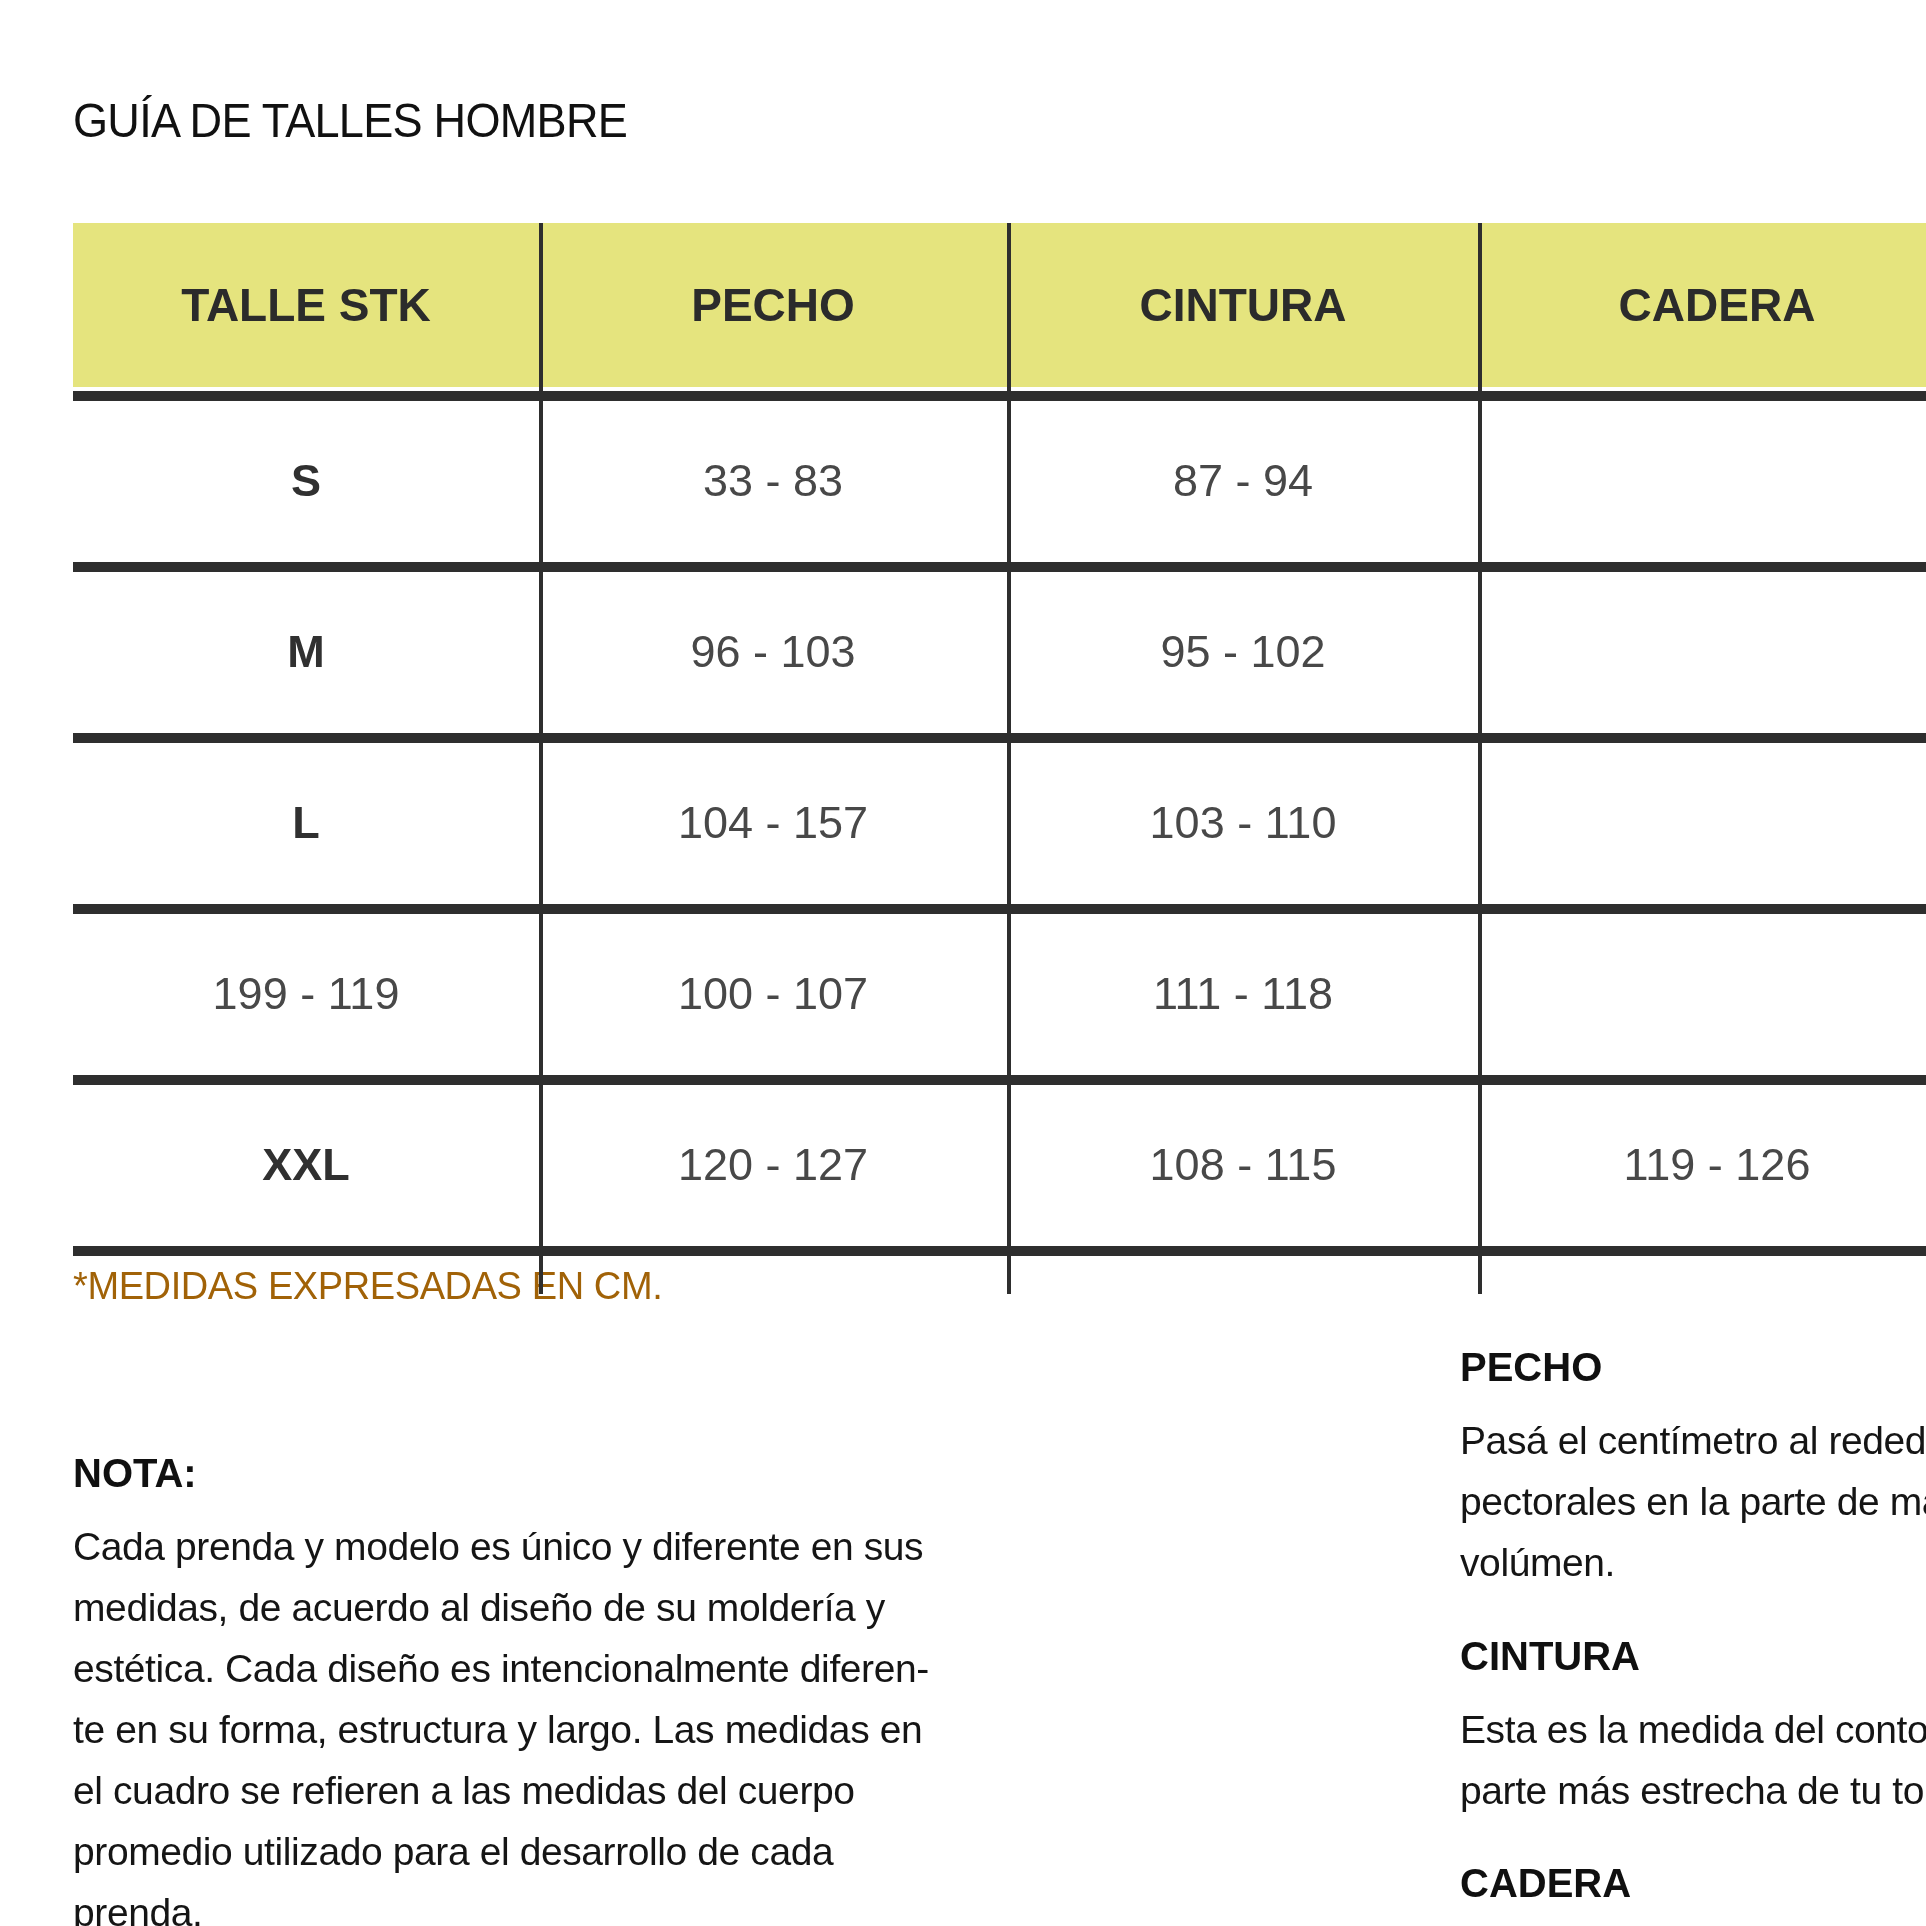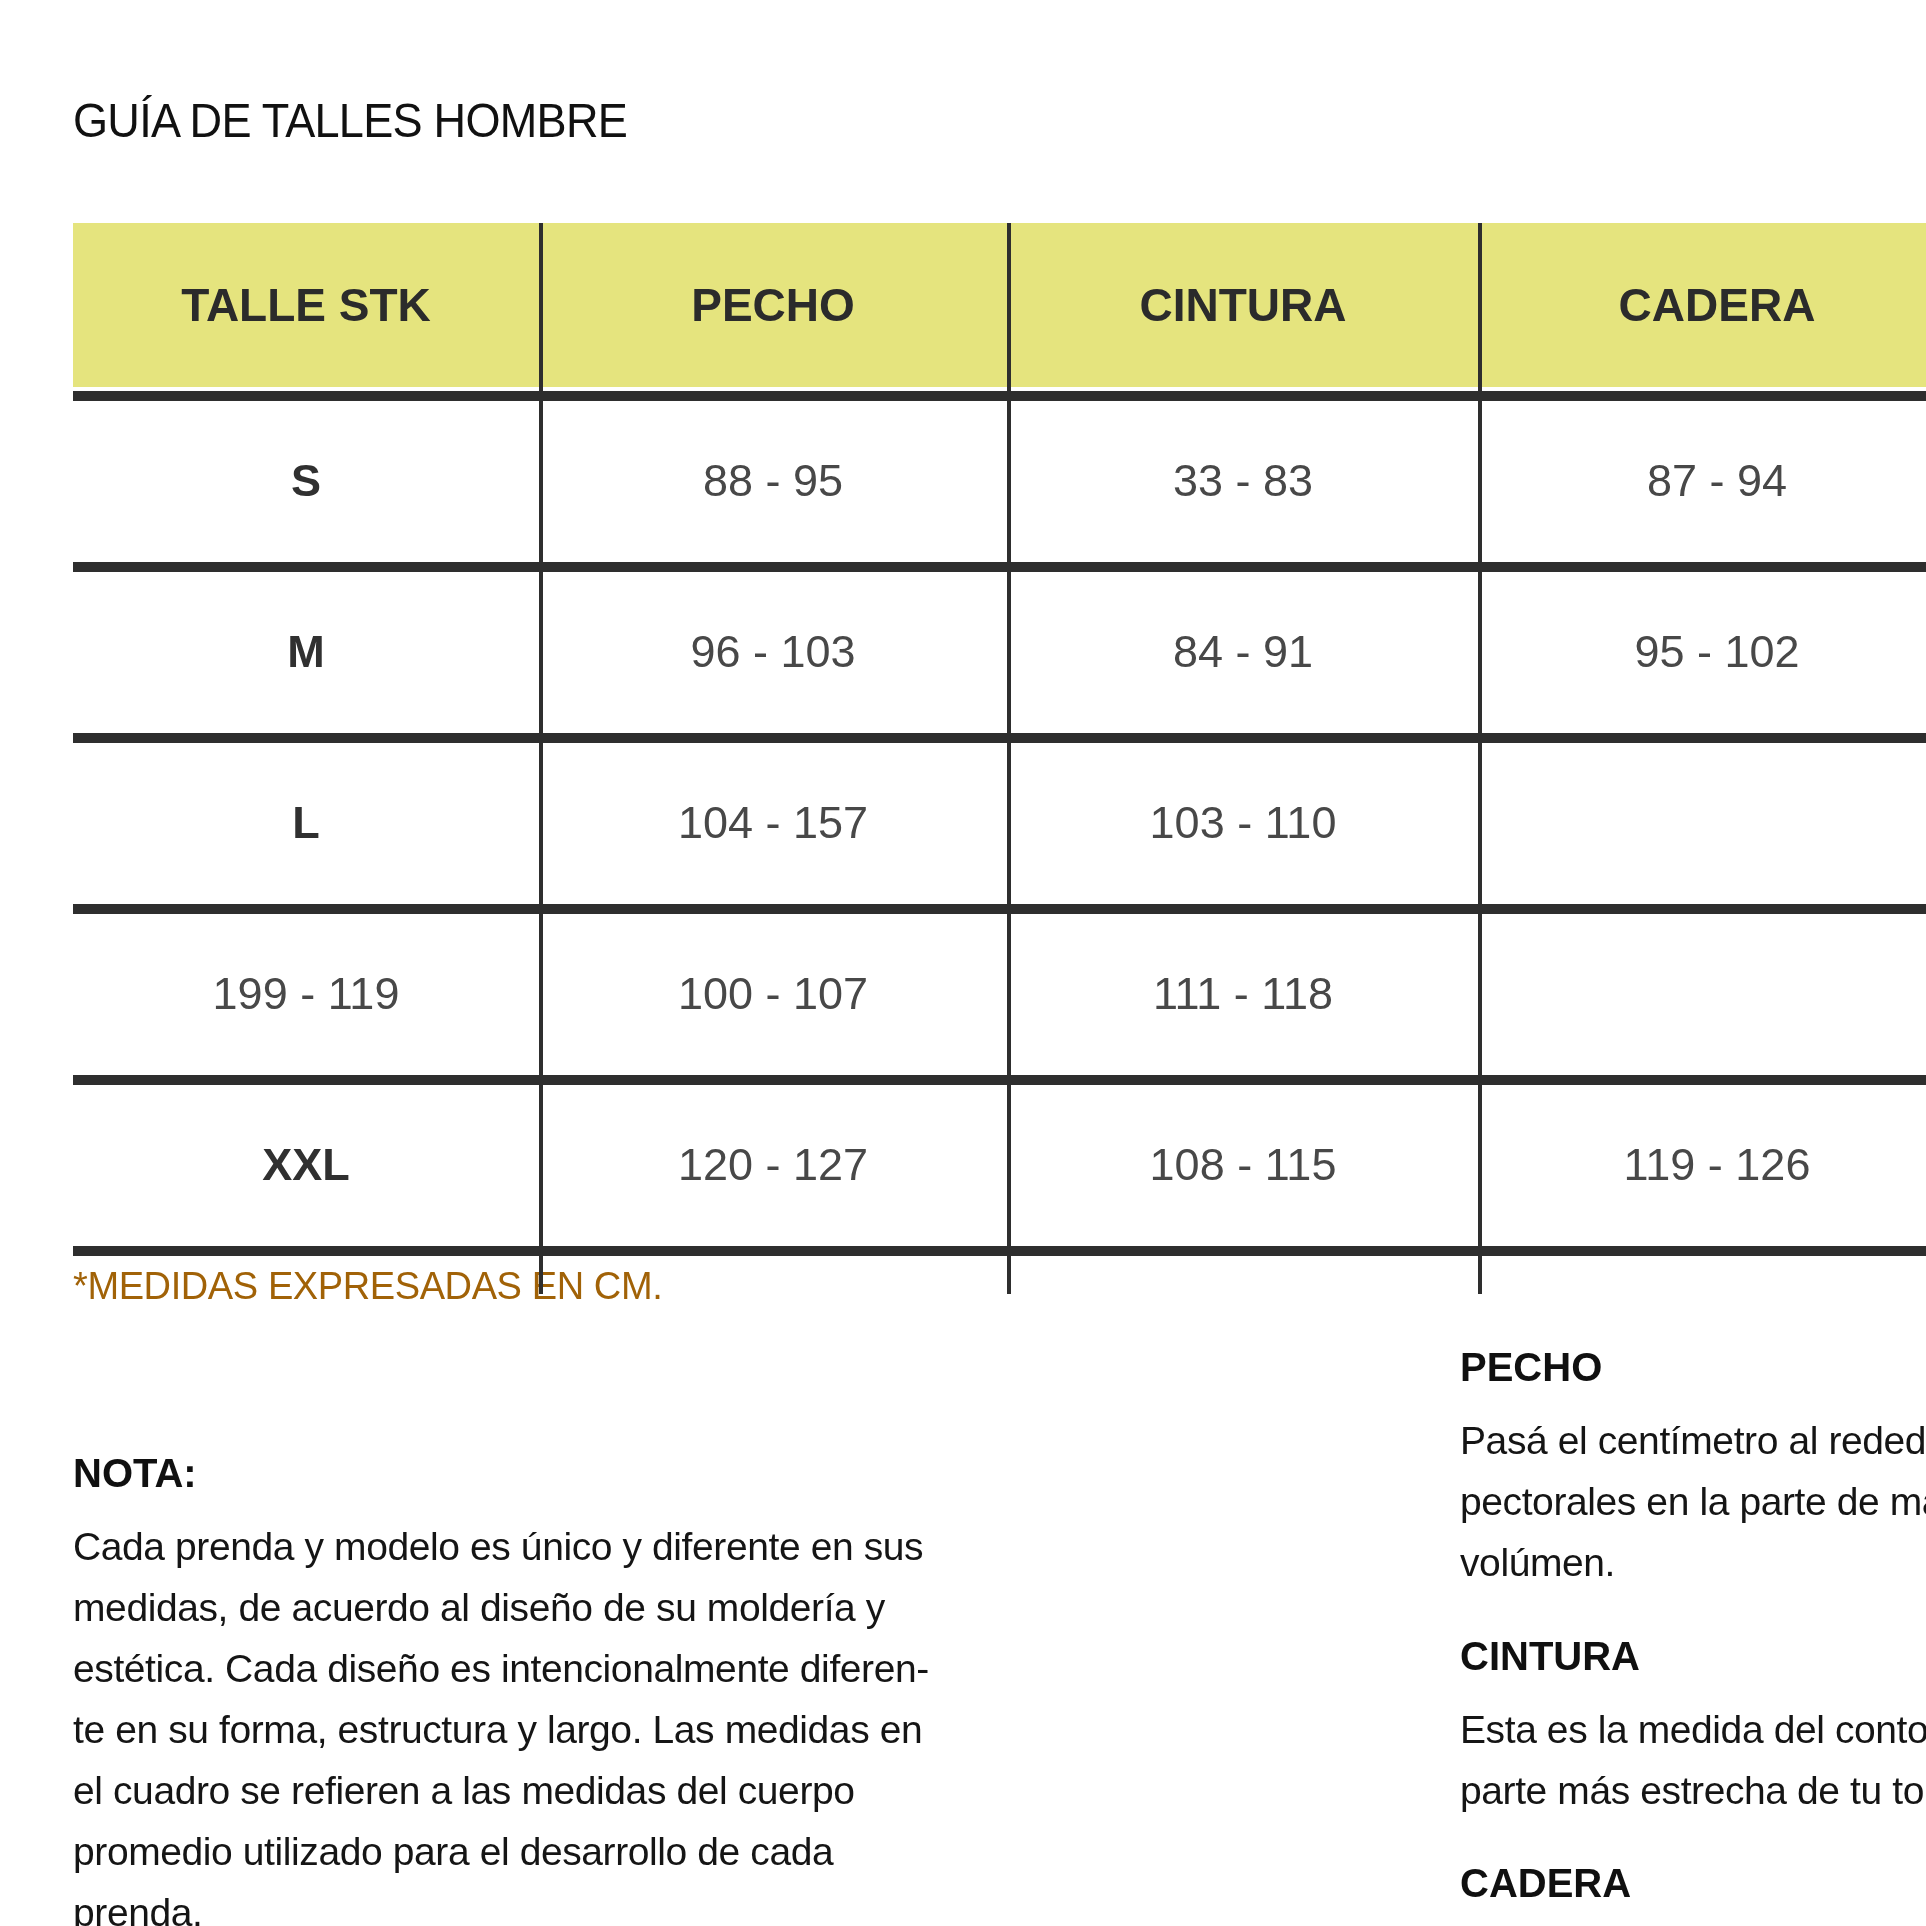--- a/index.html
+++ b/index.html
@@ -36,28 +36,26 @@
   <div class="table">
     <div class="thead">
       <div>TALLE STK</div>
       <div>PECHO</div>
       <div>CINTURA</div>
       <div>CADERA</div>
     </div>
 
     <div class="trow first">
       <div class="size-col">S</div>
-      <div>88 - 95</div>
       <div>33 - 83</div>
       <div>87 - 94</div>
     </div>
     <div class="trow">
       <div class="size-col">M</div>
       <div>96 - 103</div>
-      <div>84 - 91</div>
       <div>95 - 102</div>
     </div>
     <div class="trow">
       <div class="size-col">L</div>
       <div>104 - 157</div>
       <div>103 - 110</div>
     </div>
     <div class="trow">
       <div>199 - 119</div>
       <div>100 - 107</div>

